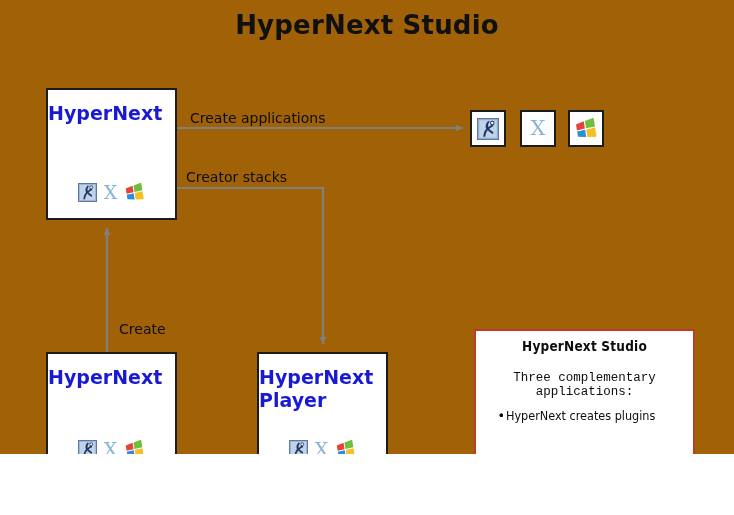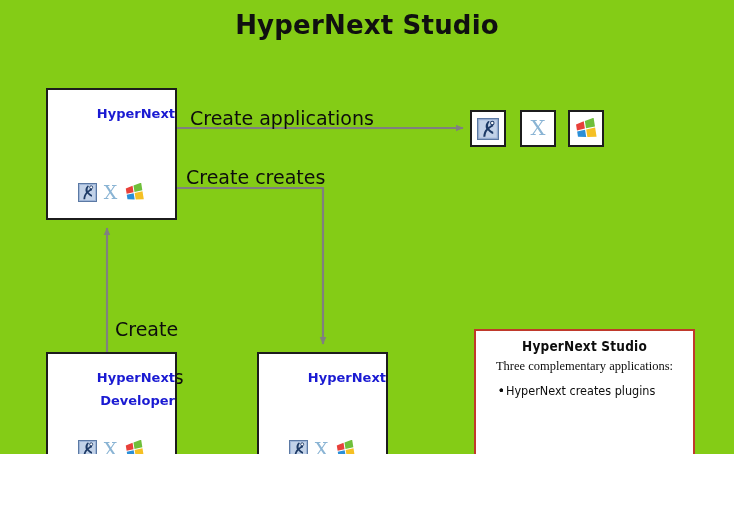--- a/index.html
+++ b/index.html
@@ -10,21 +10,21 @@
   }
   body {
     font-family: "DejaVu Sans", "Liberation Sans", sans-serif;
     -webkit-font-smoothing: antialiased;
   }
 
   #canvas {
     position: relative;
     width: 734px;
     height: 454px;
-    background: #84cc16;
+    background: #a16207;
     overflow: hidden;
   }
 
   
   #page-title {
     position: absolute;
     left: 0;
     top: 10px;
     width: 734px;
     text-align: center;
@@ -40,24 +40,24 @@
     position: absolute;
     box-sizing: border-box;
     border: 2px solid #1c1c1c;
     background: #ffffff;
   }
   .app-box .app-title {
     position: absolute;
     left: 0;
     right: 0;
     top: 12px;
-    text-align: right;
+    text-align: left;
     color: #1a1ad2;
     font-weight: bold;
-    font-size: 13px;
+    font-size: 19px;
     line-height: 23px;
     font-family: "DejaVu Sans", "Liberation Sans", sans-serif;
   }
   .app-box .app-title .ln {
     display: block;
   }
   .app-box .icon-row {
     position: absolute;
     left: 0;
     right: 0;
@@ -102,26 +102,26 @@
     left: 0;
     top: 0;
     width: 734px;
     height: 515px;
     pointer-events: none;
   }
 
   .edge-label {
     position: absolute;
     color: #0d0d0d;
-    font-size: 19px;
+    font-size: 14px;
     line-height: 16px;
     font-family: "DejaVu Sans", "Liberation Sans", sans-serif;
     white-space: pre;
   }
-  .edge-label .ln { display: block; }
+  .edge-label .ln { display: block; text-align: right; }
 
   
   #legend {
     position: absolute;
     box-sizing: border-box;
     left: 474px;
     top: 329px;
     width: 221px;
     height: 130px;
     border: 2px solid #c0392b;
@@ -133,22 +133,22 @@
     font-weight: bold;
     font-size: 13.5px;
     color: #0d0d0d;
     font-family: "DejaVu Sans Condensed", "DejaVu Sans", "Liberation Sans", sans-serif;
     letter-spacing: 0.2px;
   }
   #legend .legend-sub {
     text-align: center;
     font-size: 12.5px;
     color: #0d0d0d;
-    margin-top: 5px;
-    font-family: Liberation Serif, serif;
+    margin-top: 17px;
+    font-family: Liberation Mono, monospace;
   }
   #legend .legend-bullets {
     margin: 9px 0 0 0;
     padding: 0;
     list-style: none;
   }
   #legend .legend-bullets li {
     font-size: 12.5px;
     color: #0d0d0d;
     margin: 0 0 9px 0;
@@ -190,21 +190,21 @@
       <path d="M177,188 L323,188 L323,344" stroke="#808080" stroke-width="2.2" fill="none" marker-end="url(#ah-down)"></path>
     </g>
 
     <g>
       <path d="M107,352 L107,228" stroke="#808080" stroke-width="2.2" fill="none" marker-end="url(#ah-up)"></path>
     </g>
   </svg>
 
   <div class="edge-label" style="left:190px; top:110px;">Create applications</div>
 
-  <div class="edge-label" style="left:186px; top:169px;">Create creates</div>
+  <div class="edge-label" style="left:186px; top:169px;">Creator stacks</div>
 
   <div class="edge-label" style="left:115px; top:289px;">
     <span class="ln">Create</span>
     <span class="ln">plugins</span>
   </div>
 
   <div class="app-box" id="box-creator" style="left:46px; top:88px; width:131px; height:132px;">
     <div class="app-title">
       <span class="ln">HyperNext</span>
     </div>
@@ -229,21 +229,20 @@
             <path d="M10.6,9.9 L18.6,9.5 L18.6,17.6 L10.6,16.5 z" fill="#f5c024"></path>
           </g>
         </svg>
       </span>
     </div>
   </div>
 
   <div class="app-box" id="box-developer" style="left:46px; top:352px; width:131px; height:125px;">
     <div class="app-title">
       <span class="ln">HyperNext</span>
-      <span class="ln">Developer</span>
     </div>
     <div class="icon-row">
       <span class="plat-icon">
         <svg width="19" height="19" viewBox="0 0 19 19" xmlns="http://www.w3.org/2000/svg">
           <rect x="0.5" y="0.5" width="18" height="18" fill="#9fb6d8" stroke="#5b79a4" stroke-width="1"></rect>
           <rect x="2" y="2" width="15" height="15" fill="#c2d2e8"></rect>
           <path d="M9.6,2.5 C7.4,4.6 7.0,7.0 8.0,9.4 C6.6,10.8 5.6,12.8 5.4,16.3 L7.2,16.3 C7.4,13.3 8.2,11.6 9.4,10.5 C10.6,12.0 12.2,13.2 14.0,13.8 L14.0,11.9 C12.6,11.3 11.4,10.4 10.6,9.2 C11.8,8.3 13.0,7.6 14.0,7.2 L14.0,5.3 C12.4,5.9 11.0,6.8 9.8,7.9 C9.3,6.3 9.6,4.7 11.0,3.1 z" fill="#1d3a66"></path>
           <circle cx="13.2" cy="4.3" r="1.5" fill="#ffffff" stroke="#1d3a66" stroke-width="0.9"></circle>
         </svg>
       </span>
@@ -259,20 +258,21 @@
             <path d="M10.6,9.9 L18.6,9.5 L18.6,17.6 L10.6,16.5 z" fill="#f5c024"></path>
           </g>
         </svg>
       </span>
     </div>
   </div>
 
   <div class="app-box" id="box-player" style="left:257px; top:352px; width:131px; height:125px;">
     <div class="app-title">
       <span class="ln">HyperNext</span>
+      <span class="ln">Player</span>
     </div>
     <div class="icon-row">
       <span class="plat-icon">
         <svg width="19" height="19" viewBox="0 0 19 19" xmlns="http://www.w3.org/2000/svg">
           <rect x="0.5" y="0.5" width="18" height="18" fill="#9fb6d8" stroke="#5b79a4" stroke-width="1"></rect>
           <rect x="2" y="2" width="15" height="15" fill="#c2d2e8"></rect>
           <path d="M9.6,2.5 C7.4,4.6 7.0,7.0 8.0,9.4 C6.6,10.8 5.6,12.8 5.4,16.3 L7.2,16.3 C7.4,13.3 8.2,11.6 9.4,10.5 C10.6,12.0 12.2,13.2 14.0,13.8 L14.0,11.9 C12.6,11.3 11.4,10.4 10.6,9.2 C11.8,8.3 13.0,7.6 14.0,7.2 L14.0,5.3 C12.4,5.9 11.0,6.8 9.8,7.9 C9.3,6.3 9.6,4.7 11.0,3.1 z" fill="#1d3a66"></path>
           <circle cx="13.2" cy="4.3" r="1.5" fill="#ffffff" stroke="#1d3a66" stroke-width="0.9"></circle>
         </svg>
       </span>

